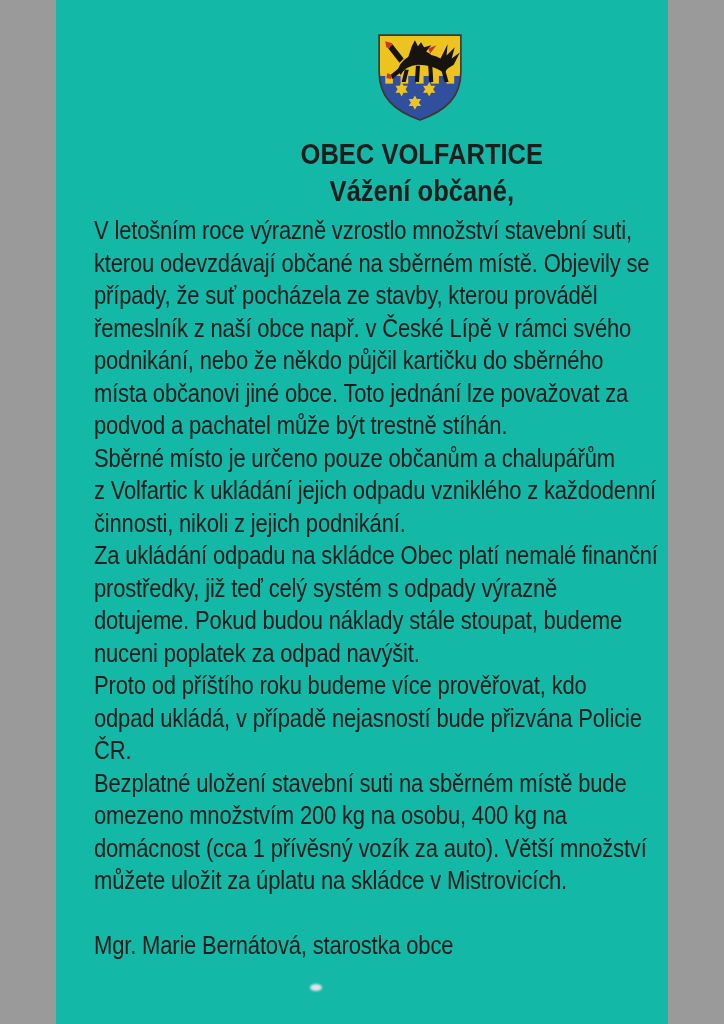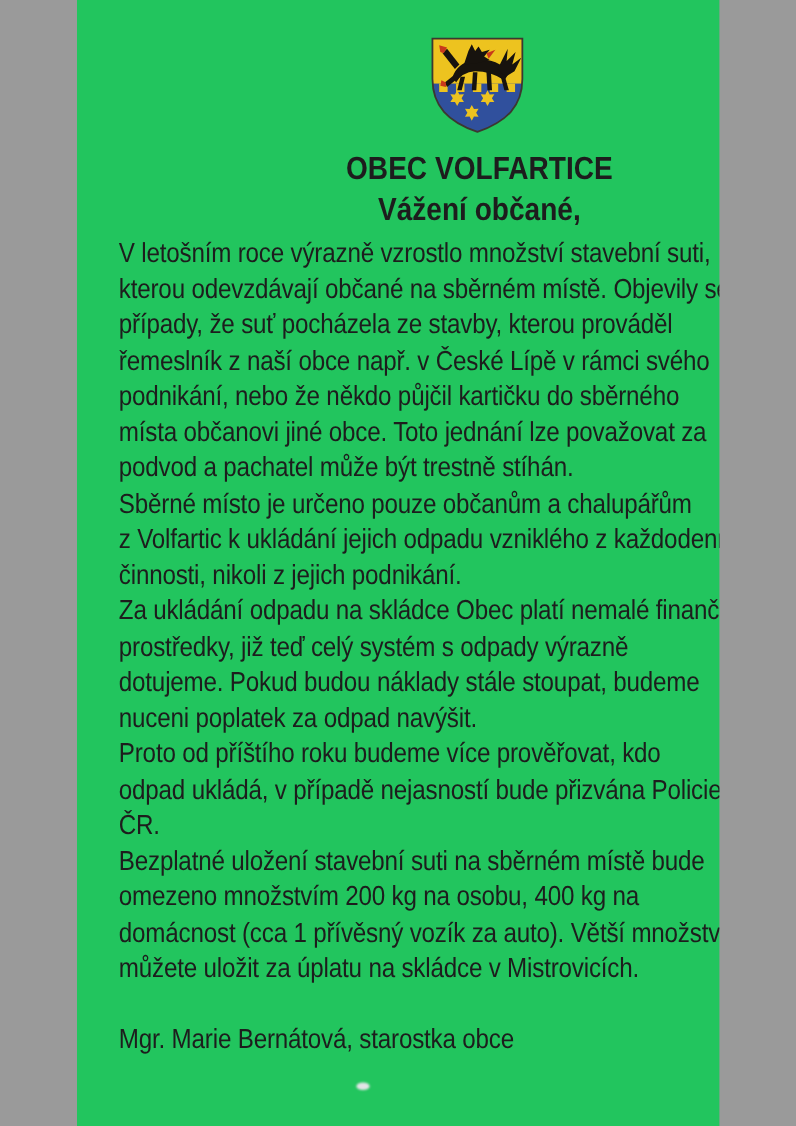--- a/index.html
+++ b/index.html
@@ -1,19 +1,19 @@
 <!DOCTYPE html>
 <html><head>
 <meta charset="utf-8">
 <style>
   html,body{margin:0;padding:0;}
   body{background:#9a9a9a;font-family:"Liberation Sans","DejaVu Sans",sans-serif;}
   .page{
     position:relative;width:584px;height:1024px;margin:0 auto;
-    background:#22c55e;overflow:hidden;color:#1d1d1d;
+    background:#14b8a6;overflow:hidden;color:#1d1d1d;padding-left:28px;
   }
   .crest{position:absolute;top:31px;left:317px;width:94px;height:92px;}
   .content{
     position:absolute;top:136px;left:38px;width:745px;
     transform:scaleX(0.88);transform-origin:left top;
   }
   .content h1,.content h2{
     margin:0;font-size:29px;line-height:37px;font-weight:bold;
     text-align:center;letter-spacing:0px;white-space:pre;
   }

